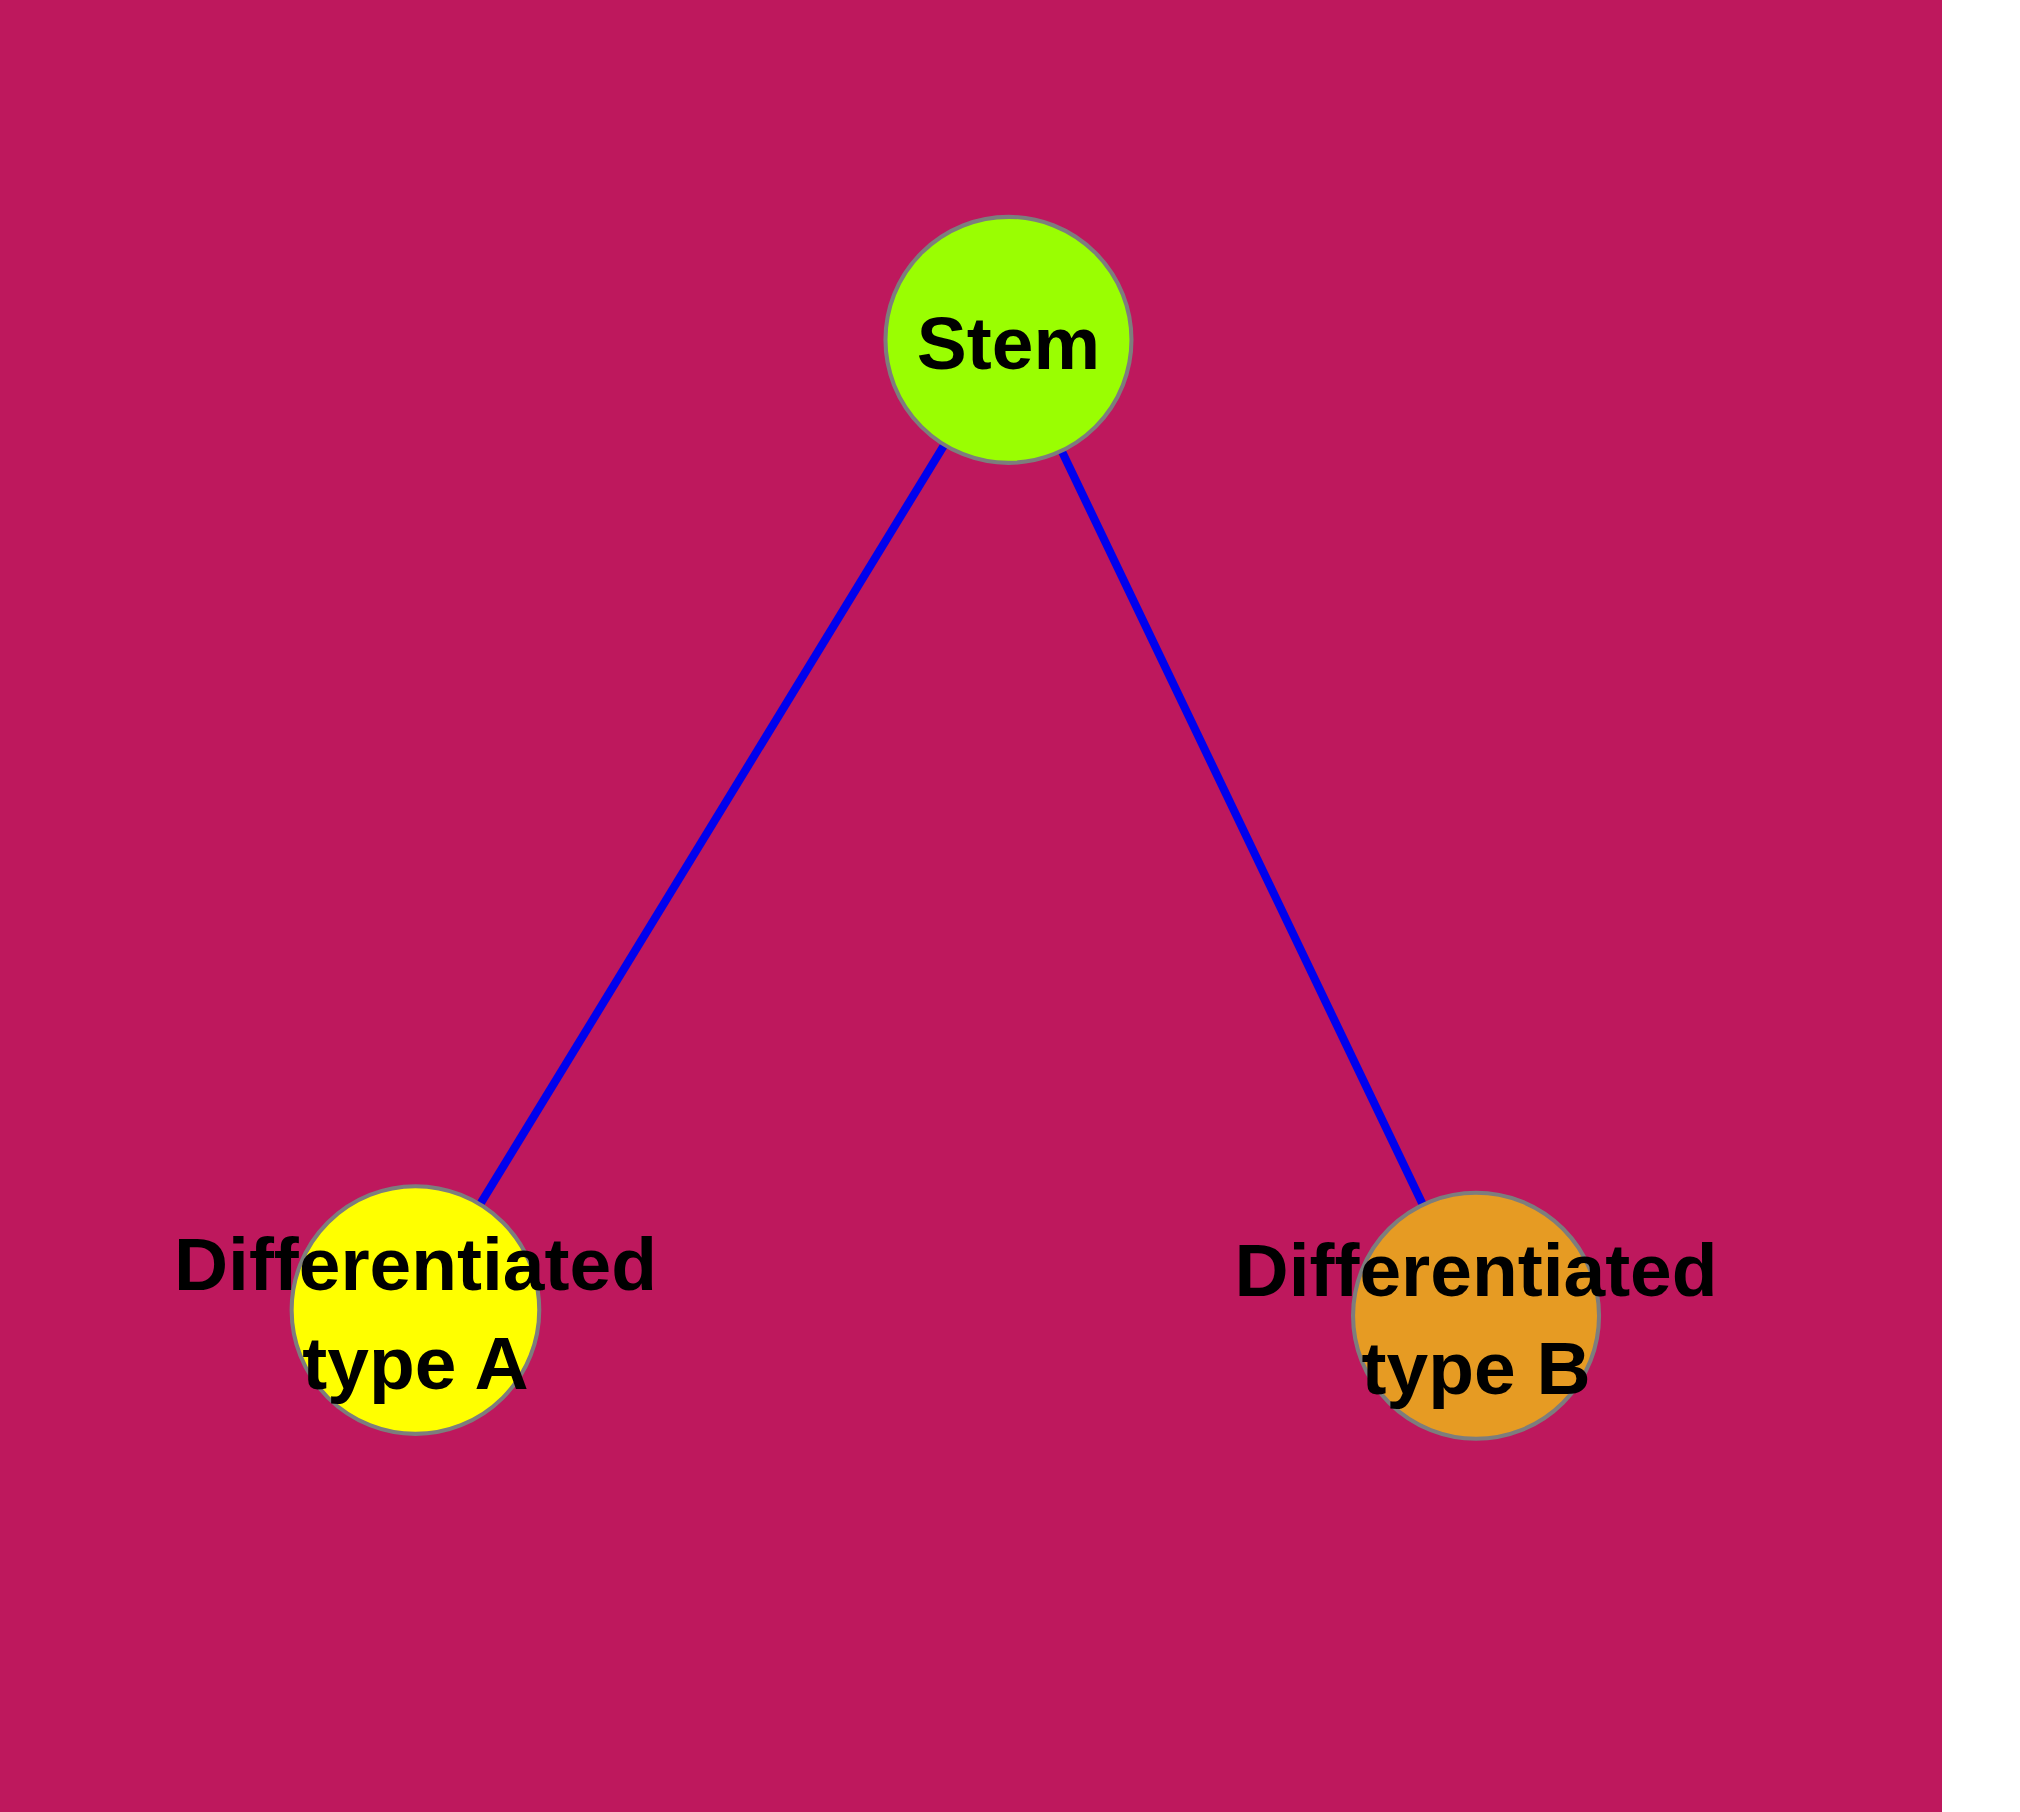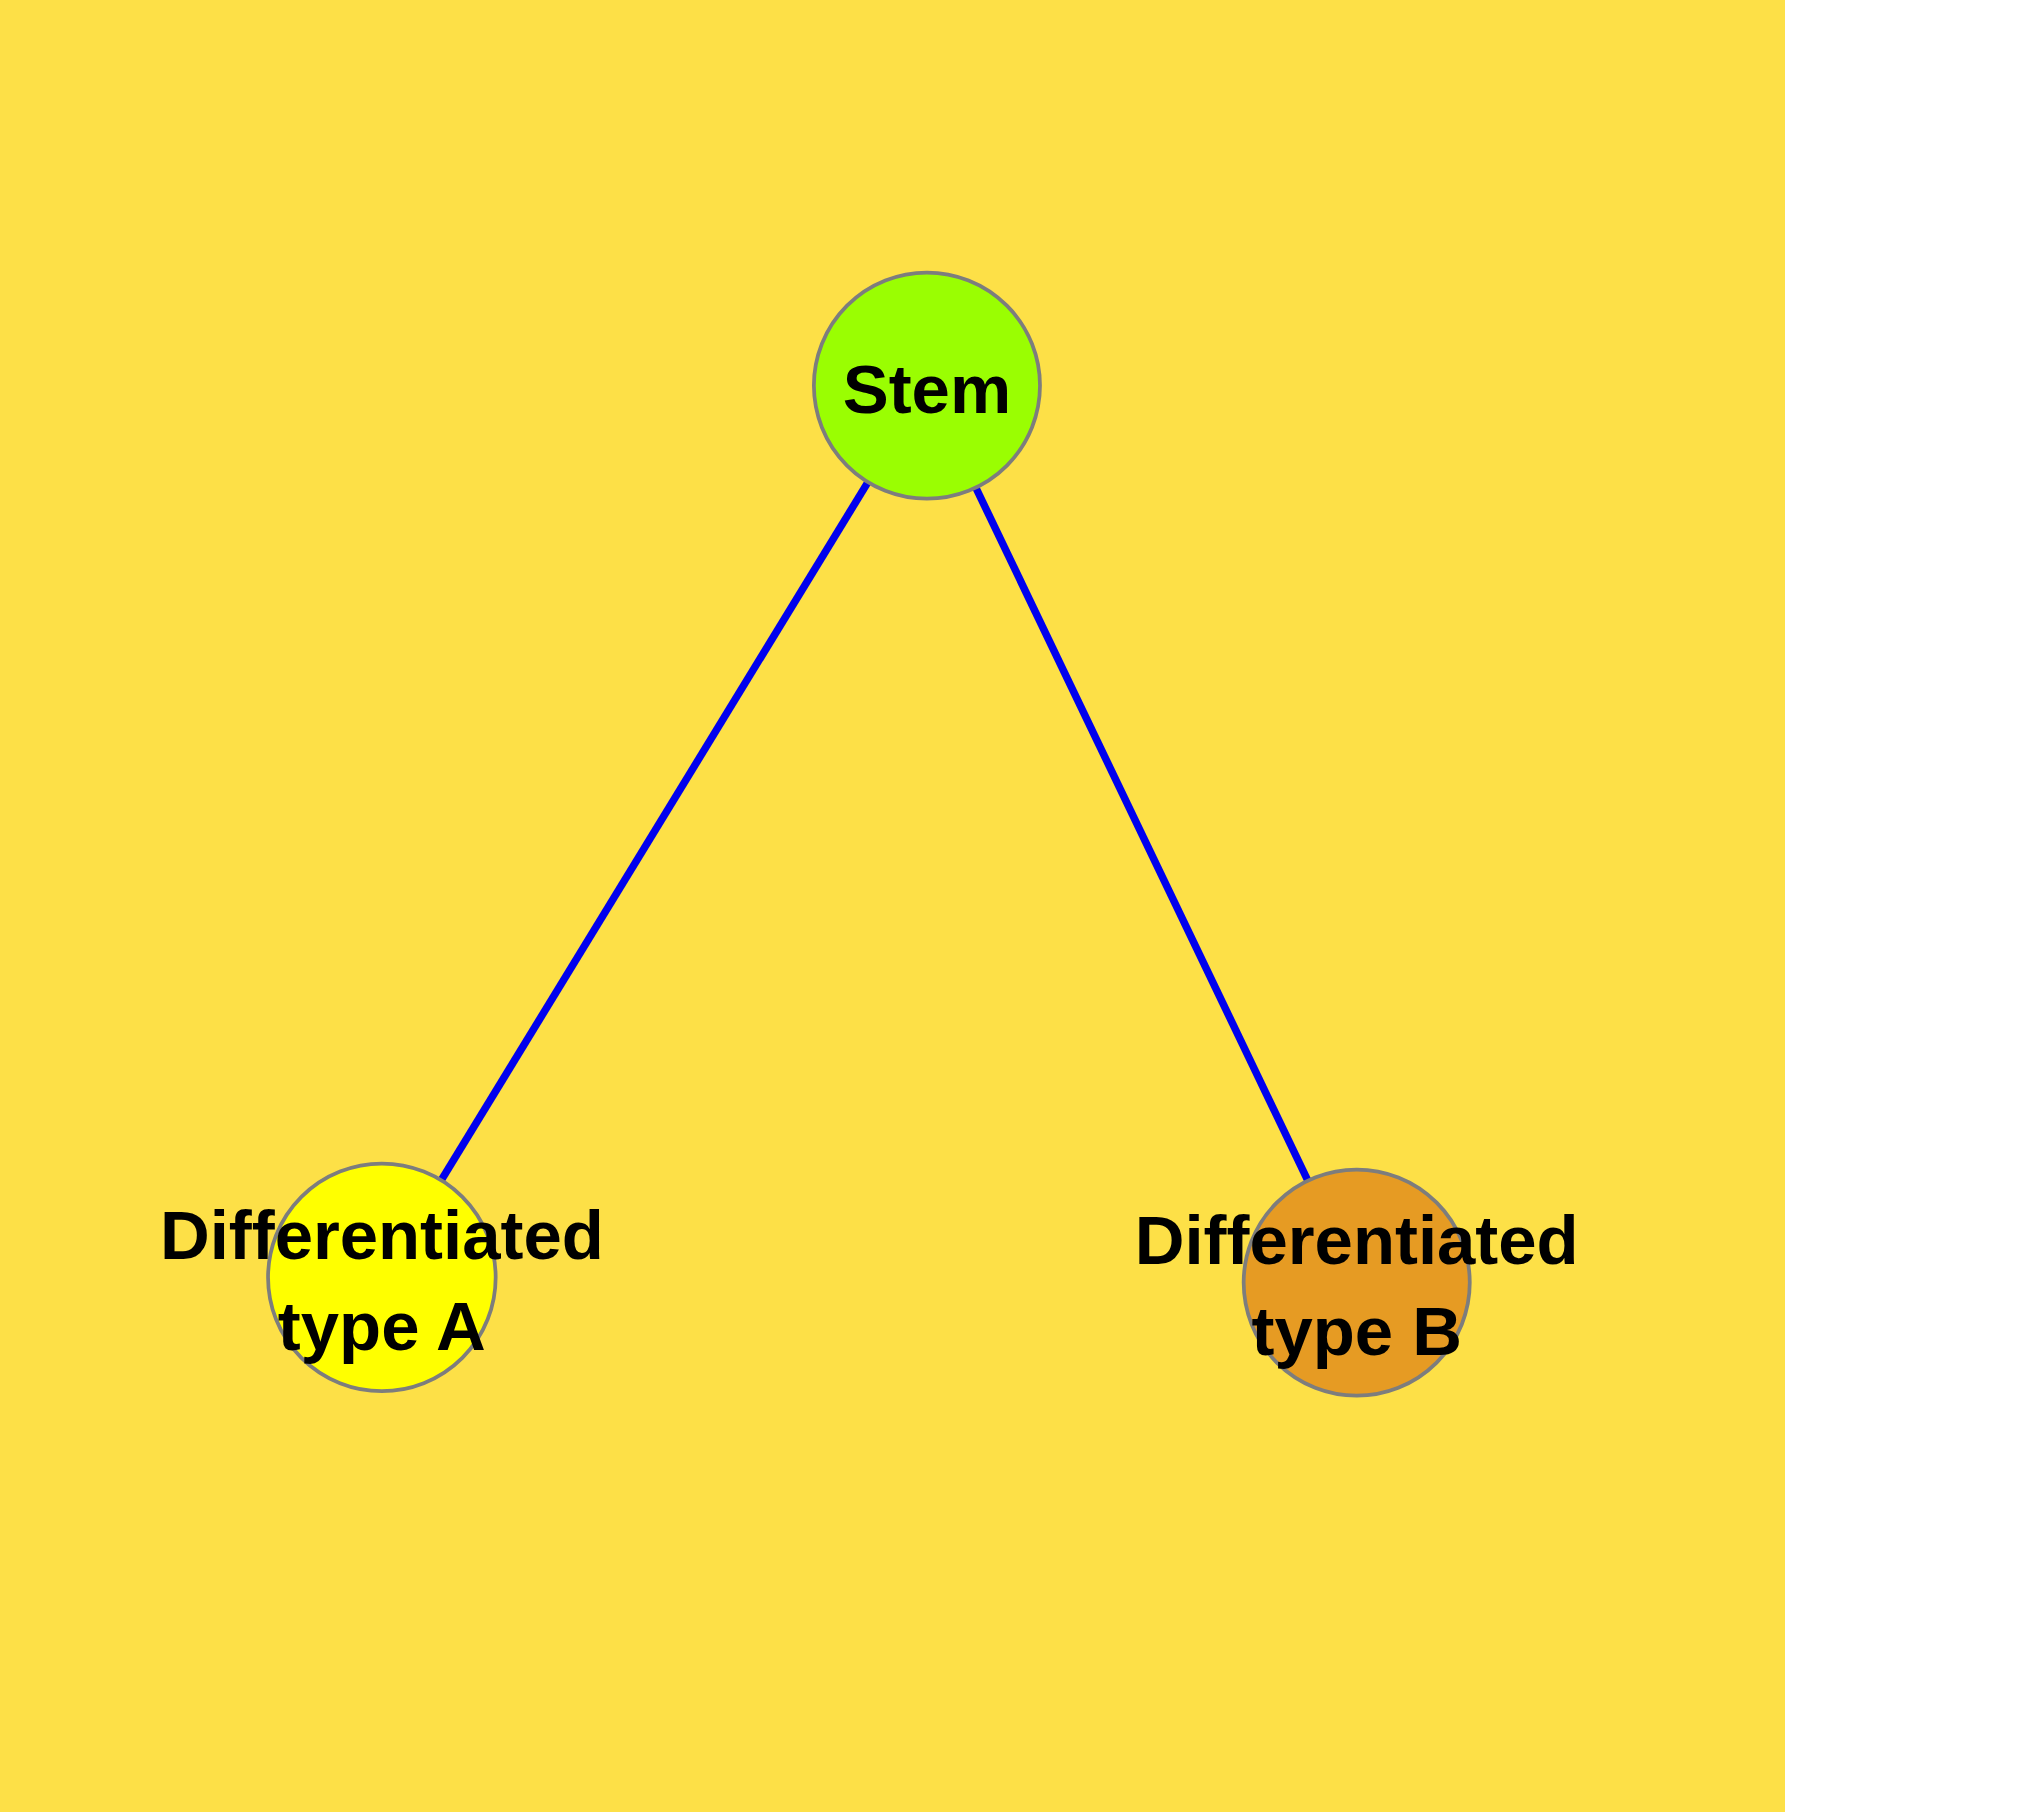--- a/index.html
+++ b/index.html
@@ -20,21 +20,21 @@
   }
   svg.graph text {
     font-family: "Liberation Sans", "DejaVu Sans", sans-serif;
     font-weight: bold;
     font-size: 92px;
   }
 </style>
 </head>
 <body>
 
-<div class="canvas" style="background: #fde047; width: 1785px; height: 1812px;">
+<div class="canvas" style="background: #be185d; width: 1942px; height: 1812px;">
   <svg class="graph" id="graph" xmlns="http://www.w3.org/2000/svg" preserveAspectRatio="xMidYMid meet" viewBox="0 0 2384 2138">
       <line x1="1238" y1="374" x2="510" y2="1565" stroke="#0000EE" stroke-width="10"></line>
       <line x1="1238" y1="374" x2="1812" y2="1572" stroke="#0000EE" stroke-width="10"></line>
       <g>
         <circle cx="1238" cy="374" r="151" fill="#9AFE02" stroke="#7D7D7D" stroke-width="5"></circle>
         <text text-anchor="middle" fill="#000000"><tspan x="1238" y="410">Stem</tspan></text>
       </g>
       <g>
         <circle cx="510" cy="1565" r="152" fill="#FFFF00" stroke="#7D7D7D" stroke-width="5"></circle>
         <text text-anchor="middle" fill="#000000"><tspan x="510" y="1540.5">Differentiated</tspan><tspan x="510" y="1661.5">type A</tspan></text>

